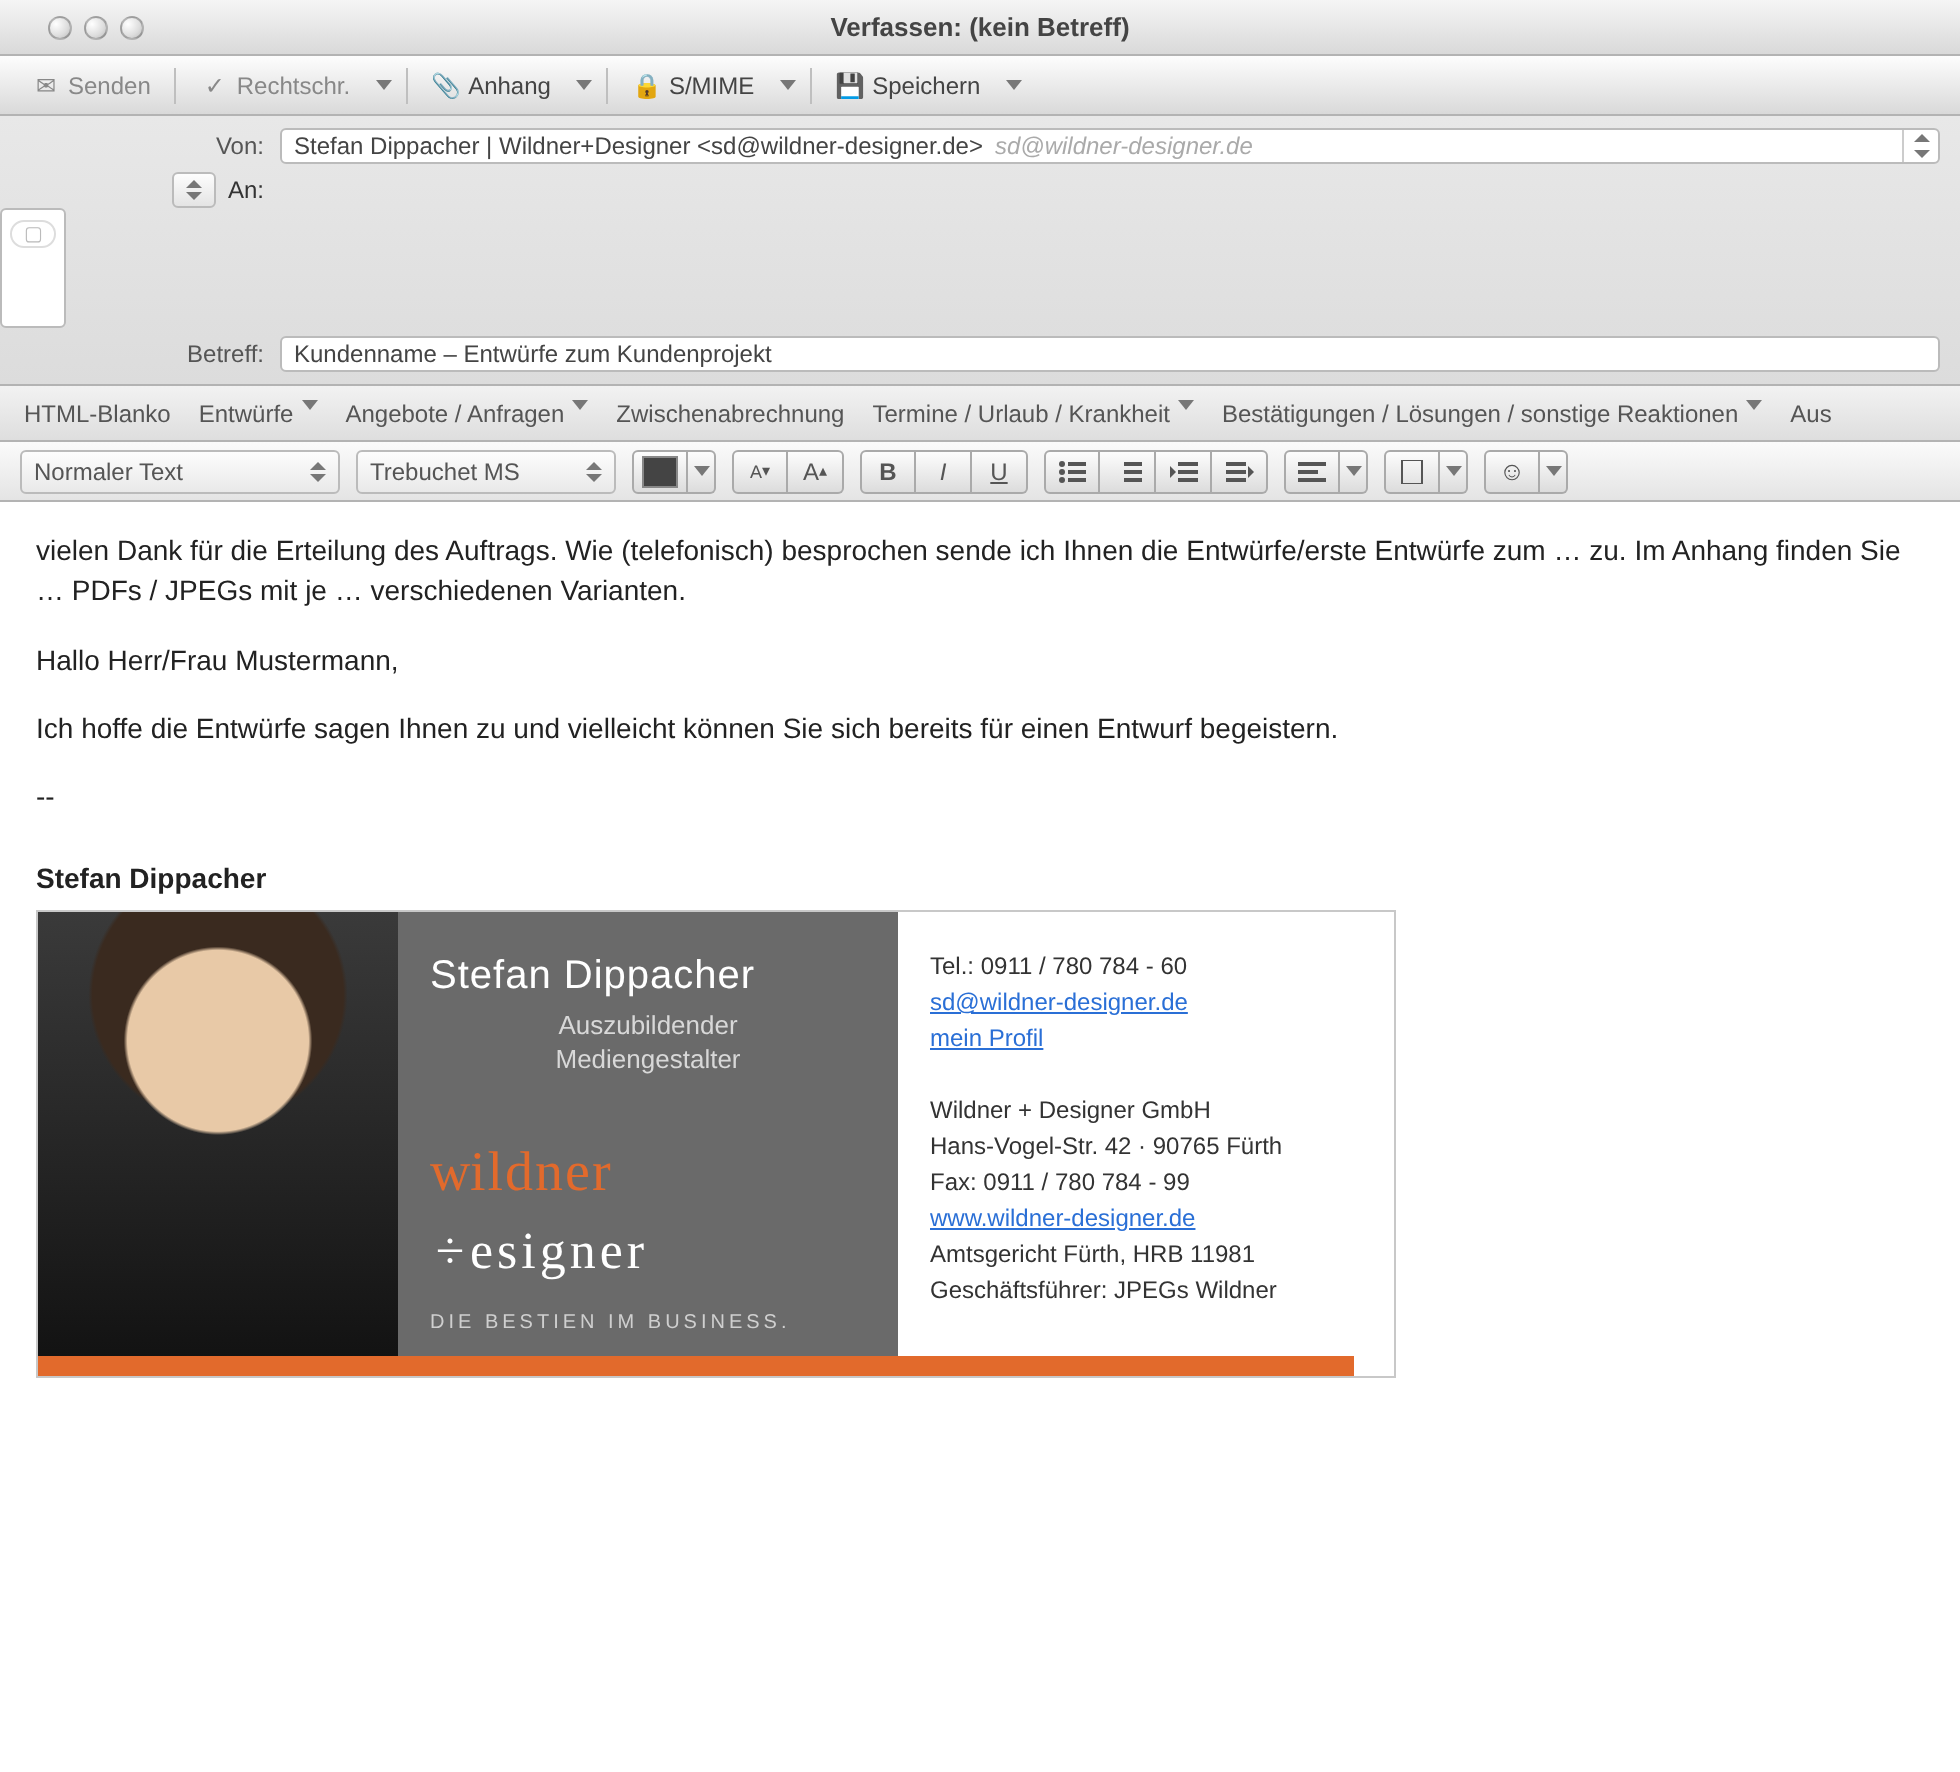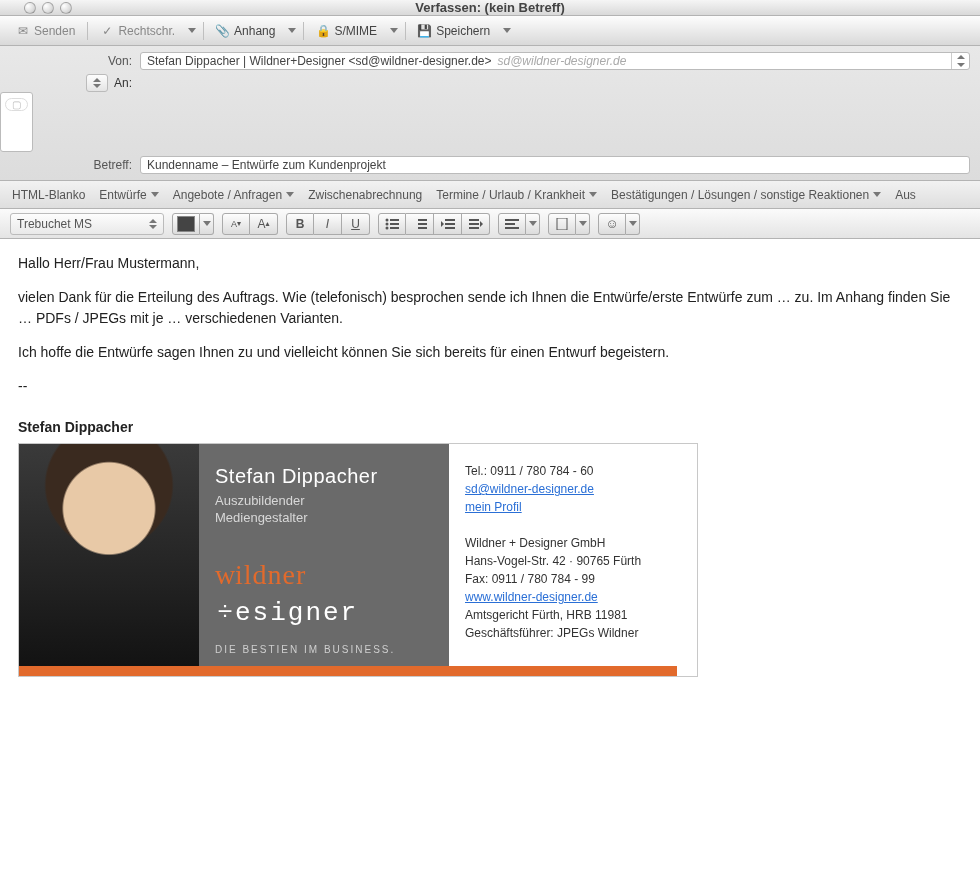--- a/index.html
+++ b/index.html
@@ -7,21 +7,21 @@
     width: 980px;
     height: 886px;
     font-family: "Lucida Grande", "Helvetica Neue", Arial, sans-serif;
     font-size: 12px;
     background: #ececec;
     overflow: hidden;
     color: #333;
   }
   
   .titlebar {
-    height: 16px;
+    height: 28px;
     background: linear-gradient(#f5f5f5, #d9d9d9);
     border-bottom: 1px solid #b3b3b3;
     display: flex;
     align-items: center;
     padding: 0 24px;
     position: relative;
   }
   .traffic-lights { display: flex; gap: 6px; }
   .light {
     width: 12px; height: 12px;
@@ -146,21 +146,21 @@
     border-bottom: 1px solid #b3b3b3;
     display: flex;
     align-items: center;
     gap: 14px;
     padding: 0 12px;
     font-size: 12px;
     color: #555;
     white-space: nowrap;
     overflow: hidden;
   }
-  .tmpl-item { display:flex; align-items:center; gap:4px; }
+  .tmpl-item { display:flex; align-items:flex-start; gap:4px; }
   
   .format-bar {
     height: 30px;
     background: linear-gradient(#fbfbfb, #e4e4e4);
     border-bottom: 1px solid #b3b3b3;
     display:flex;align-items:center;gap:8px;
     padding:0 10px;
     font-size:12px;
     color:#555;
   }
@@ -211,28 +211,28 @@
       linear-gradient(#3a3a3a,#222 60%, #111);
   }
   .sig-brand{
     flex:0 0 250px;
     background:#6a6a6a;
     color:#e8e8e8;
     padding:18px 16px;
     position:relative;
   }
   .sig-brand h3{font-size:20px;font-weight:400;letter-spacing:.5px;margin-bottom:2px;color:#fff;}
-  .sig-brand .role{font-size:13px;color:#d8d8d8;line-height:1.3;}
+  .sig-brand .role{font-size:13px;color:#d8d8d8;line-height:1.3;text-align:center;}
   .brand-logo{margin-top:28px;}
   .brand-logo .w1{
     font-family:Georgia,serif;
     color:#e26a2c;font-size:28px;letter-spacing:1px;
   }
   .brand-logo .w2{
-    color:#fff;font-size:26px;letter-spacing:2px;font-family:Liberation Mono, monospace;
+    color:#fff;font-size:26px;letter-spacing:2px;font-family:Liberation Serif, serif;
   }
   .brand-logo .leadchar{
     display:inline-block;width:20px;text-align:center;
     letter-spacing:0;
   }
   .brand-tag{font-size:10px;letter-spacing:2px;color:#cfcfcf;margin-top:10px;}
   .sig-contact{
     flex:1;
     padding:18px 16px;
     font-size:12px;color:#333;line-height:1.5;
@@ -357,21 +357,29 @@
   <div class="tmpl-item">
     <span>Bestätigungen / Lösungen / sonstige Reaktionen</span>
     <span class="tri-down"></span>
   </div>
   <div class="tmpl-item">
     <span>Aus</span>
   </div>
 </div>
 
 <div class="format-bar">
-  <div class="fmt-select" style="width:154px;">
+  <div class="fmt-select" style="width:160px;">
+    <span>Normaler Text</span>
+    <span style="flex:1"></span>
+    <svg width="8" height="10" viewBox="0 0 8 10">
+      <polygon points="4,0 8,4 0,4" fill="#777"></polygon>
+        <polygon points="0,6 8,6 4,10" fill="#777"></polygon>
+    </svg>
+  </div>
+  <div class="fmt-select" style="width:130px;">
     <span>Trebuchet MS</span>
     <span style="flex:1"></span>
     <svg width="8" height="10" viewBox="0 0 8 10">
       <polygon points="4,0 8,4 0,4" fill="#777"></polygon>
         <polygon points="0,6 8,6 4,10" fill="#777"></polygon>
     </svg>
   </div>
 
   <div class="fmt-group">
     <div class="fmt-btn">
@@ -469,22 +477,22 @@
     <div class="fmt-btn">
         <span style="font-size:13px">☺</span>
       </div>
     <div class="fmt-btn" style="width:14px">
         <span class="tri-down"></span>
       </div>
   </div>
 </div>
 
 <div class="message-body">
+  <p>vielen Dank für die Erteilung des Auftrags. Wie (telefonisch) besprochen sende ich Ihnen die Entwürfe/erste Entwürfe zum … zu. Im Anhang finden Sie … PDFs / JPEGs mit je … verschiedenen Varianten.</p>
   <p>Hallo Herr/Frau Mustermann,</p>
-  <p>vielen Dank für die Erteilung des Auftrags. Wie (telefonisch) besprochen sende ich Ihnen die Entwürfe/erste Entwürfe zum … zu. Im Anhang finden Sie … PDFs / JPEGs mit je … verschiedenen Varianten.</p>
   <p>Ich hoffe die Entwürfe sagen Ihnen zu und vielleicht können Sie sich bereits für einen Entwurf begeistern.</p>
   <div>--</div>
   <br>
   <div style="font-weight:bold">Stefan Dippacher</div>
 
   
   <div class="sig-card">
     <div class="sig-photo"></div>
     <div class="sig-brand">
       <h3>Stefan Dippacher</h3>

